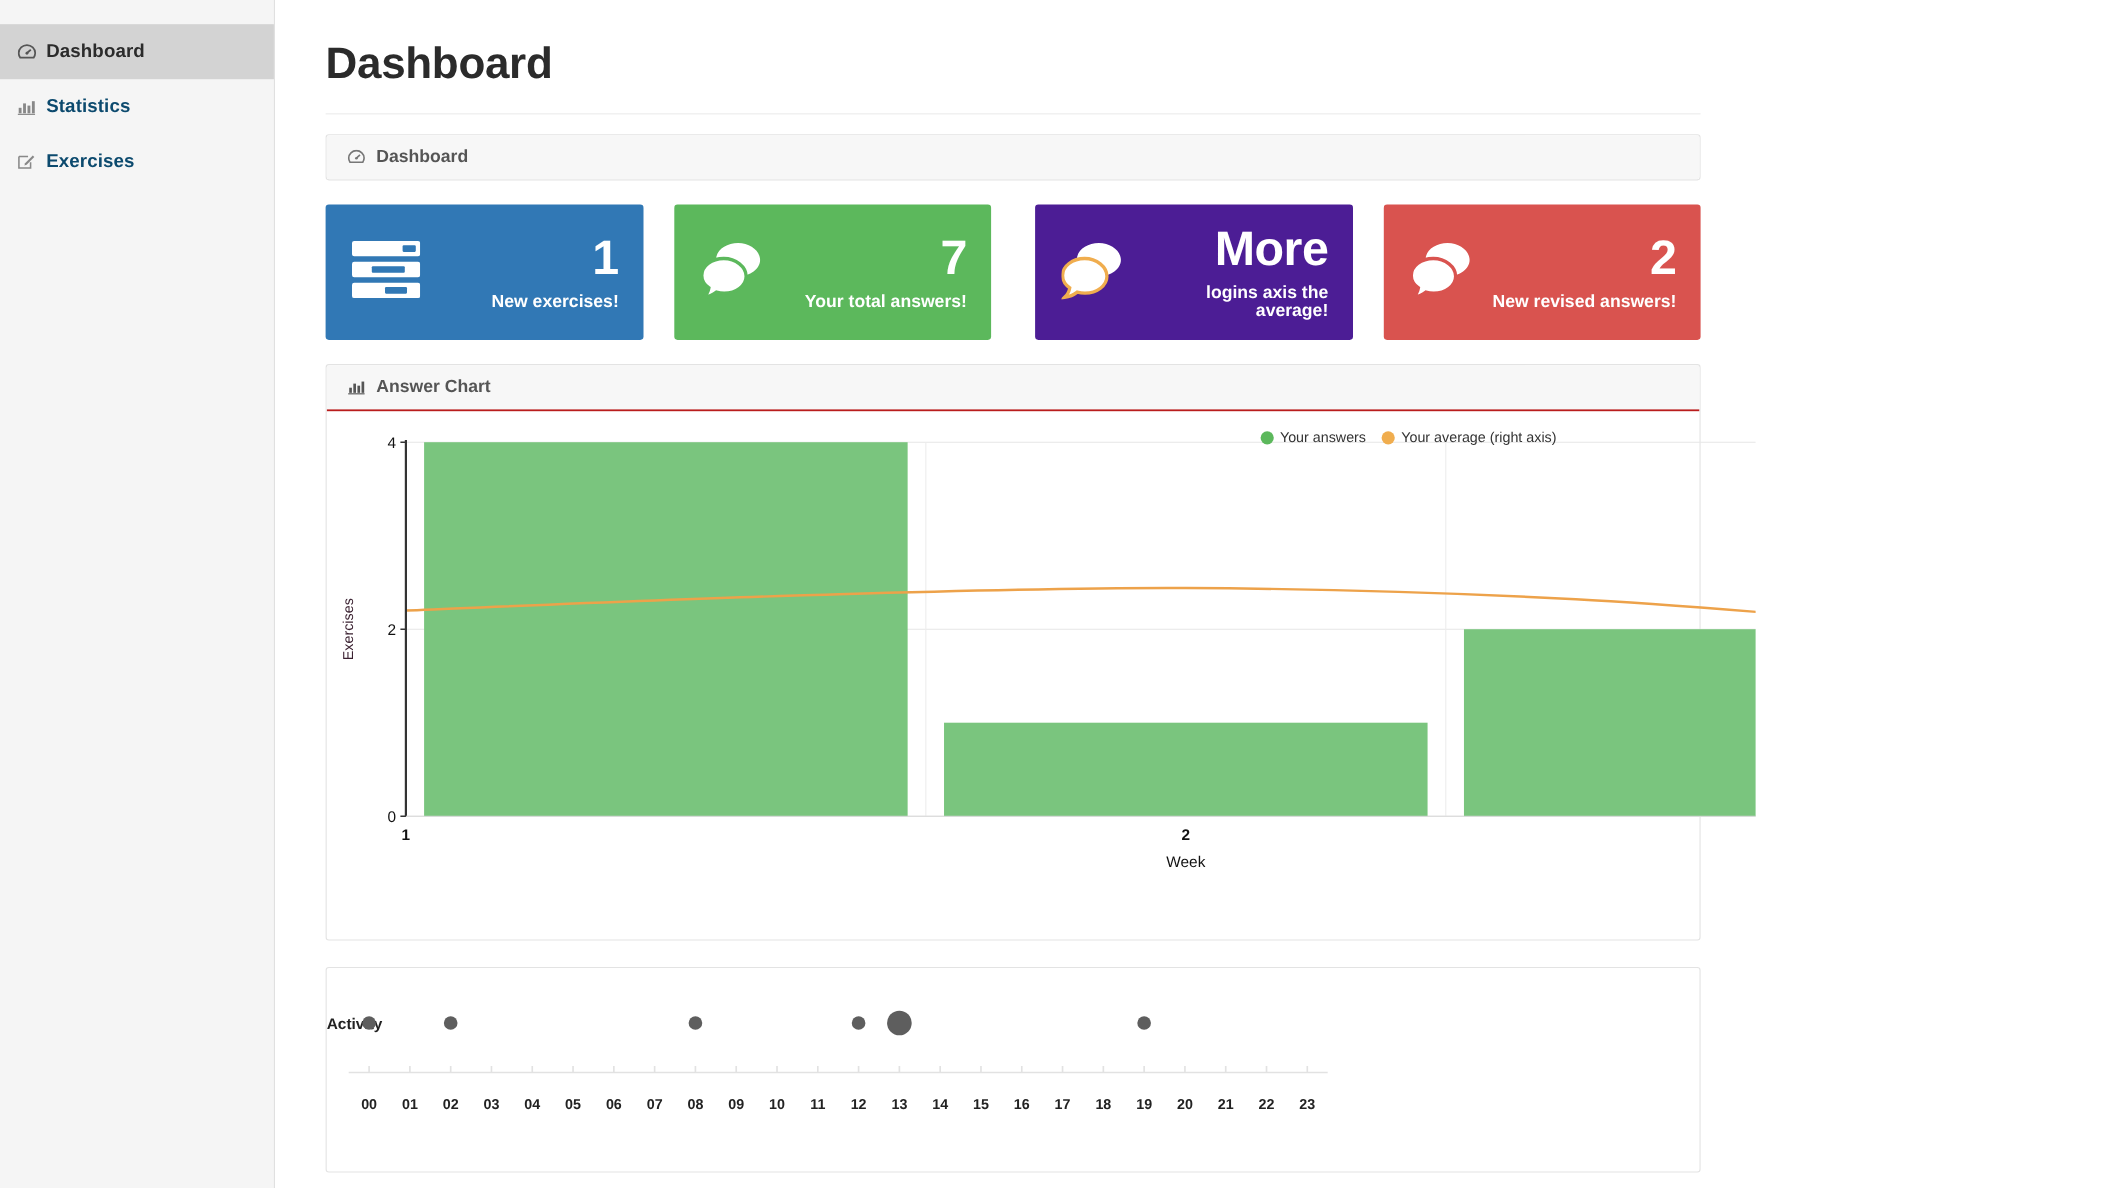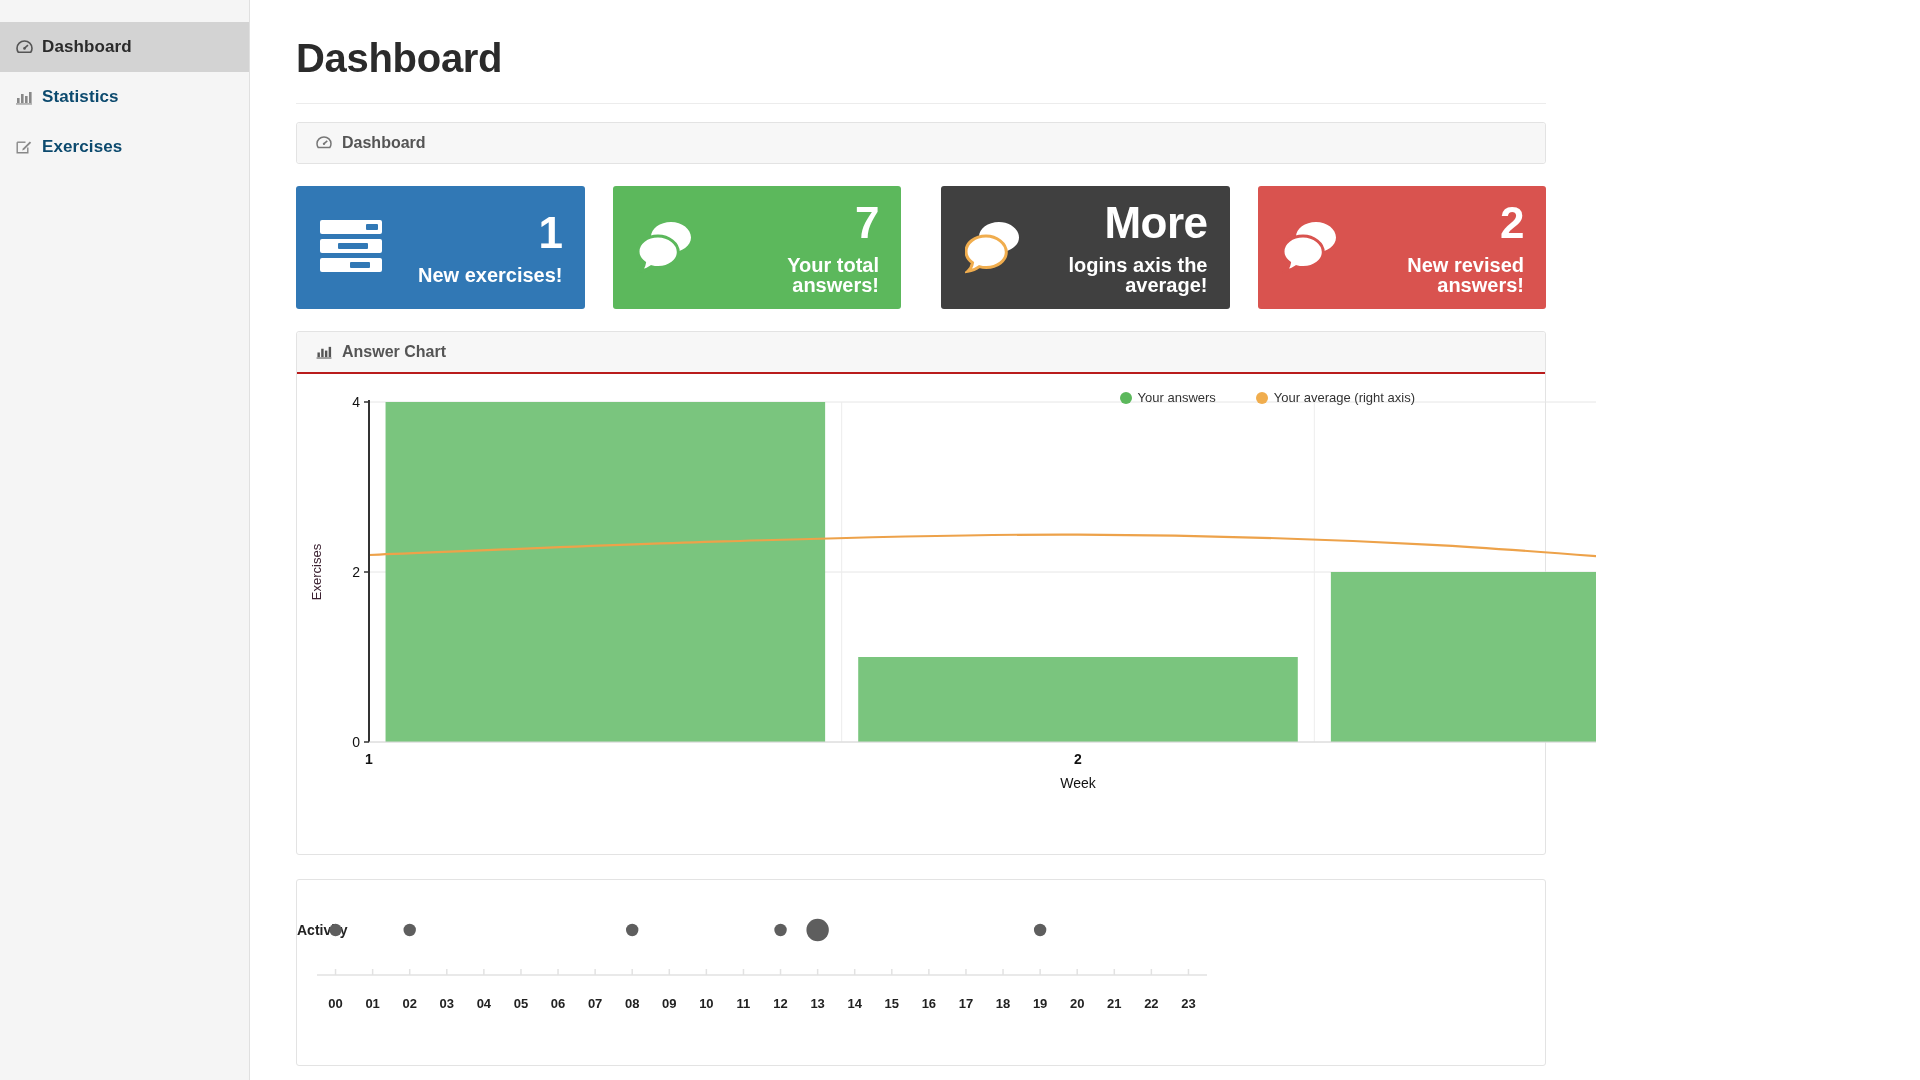--- a/index.html
+++ b/index.html
@@ -96,30 +96,30 @@
     text-align: right;
     line-height: 1;
   }
   .card-value {
     font-size: 44px;
     font-weight: bold;
     display: block;
     margin-bottom: 10px;
     letter-spacing: -0.5px;
   }
-  .card-label { font-size: 20px; font-weight: bold; display: block; }
+  .card-label { font-size: 16px; font-weight: bold; display: block; }
 
   
   .chart-wrap { position: relative; height: 480px; padding: 10px 0 0 0; }
   .legend {
     position: absolute;
     right: 130px;
     top: 16px;
     display: flex;
-    gap: 40px;
+    gap: 14px;
     font-size: 13px;
     color: #333;
     align-items: center;
   }
   .legend-item { display: flex; align-items: center; gap: 6px; }
   .legend-dot { width: 12px; height: 12px; border-radius: 50%; display: inline-block; }
 
   
   .punch-wrap { position: relative; height: 185px; }
 </style>
@@ -208,21 +208,21 @@
             <path d="M44 6c-11 0-20 6.6-20 14.8 0 4.3 2.5 8.1 6.4 10.8-.5 3.3-2.2 6-4.6 8.2 4.6-.6 8.4-2.3 11.2-4.5 2.2.6 4.6.9 7 .9 11 0 20-6.6 20-14.8S55 6 44 6z" fill="#ffffff" transform="translate(-10,-2)"></path>
             <path d="M21 18C9.9 18 1 24.9 1 33.4c0 4.5 2.5 8.5 6.5 11.3-.5 3.5-2.2 6.3-4.7 8.6 4.7-.6 8.6-2.4 11.5-4.7 2.2.6 4.6.9 7 .9 11 0 20-6.9 20-15.4S32 18 21 18z" fill="#ffffff" stroke="#5cb85c" stroke-width="3"></path>
           </svg>
         </span>
         <span class="card-text">
           <span class="card-value">7</span>
           <span class="card-label">Your total answers!</span>
         </span>
       </div>
 
-      <div class="card" style="background:#404040;margin-left:12px;">
+      <div class="card" style="background:#4c1d95;margin-left:12px;">
         <span class="card-icon">
           <svg width="66" height="56" viewBox="0 0 66 56">
             <path d="M44 6c-11 0-20 6.6-20 14.8 0 4.3 2.5 8.1 6.4 10.8-.5 3.3-2.2 6-4.6 8.2 4.6-.6 8.4-2.3 11.2-4.5 2.2.6 4.6.9 7 .9 11 0 20-6.6 20-14.8S55 6 44 6z" fill="#ffffff" transform="translate(-10,-2)"></path>
             <path d="M21 18C9.9 18 1 24.9 1 33.4c0 4.5 2.5 8.5 6.5 11.3-.5 3.5-2.2 6.3-4.7 8.6 4.7-.6 8.6-2.4 11.5-4.7 2.2.6 4.6.9 7 .9 11 0 20-6.9 20-15.4S32 18 21 18z" fill="#ffffff" stroke="#f0ad4e" stroke-width="3"></path>
           </svg>
         </span>
         <span class="card-text">
           <span class="card-value">More</span>
           <span class="card-label">logins axis the average!</span>
         </span>

